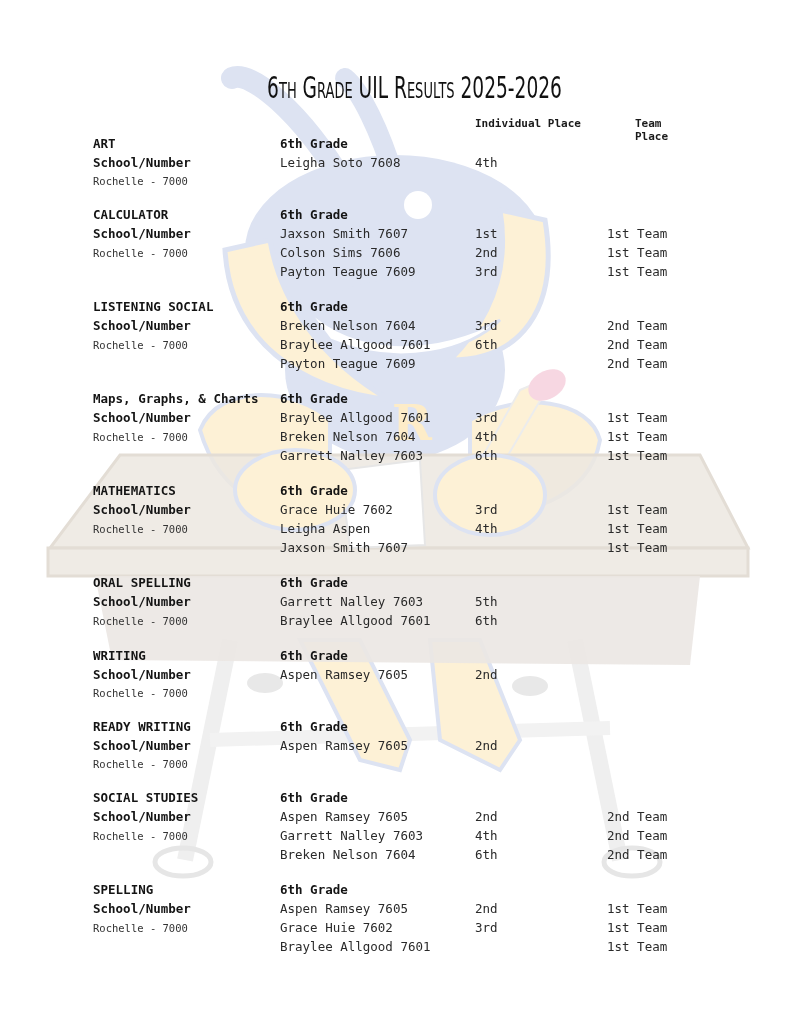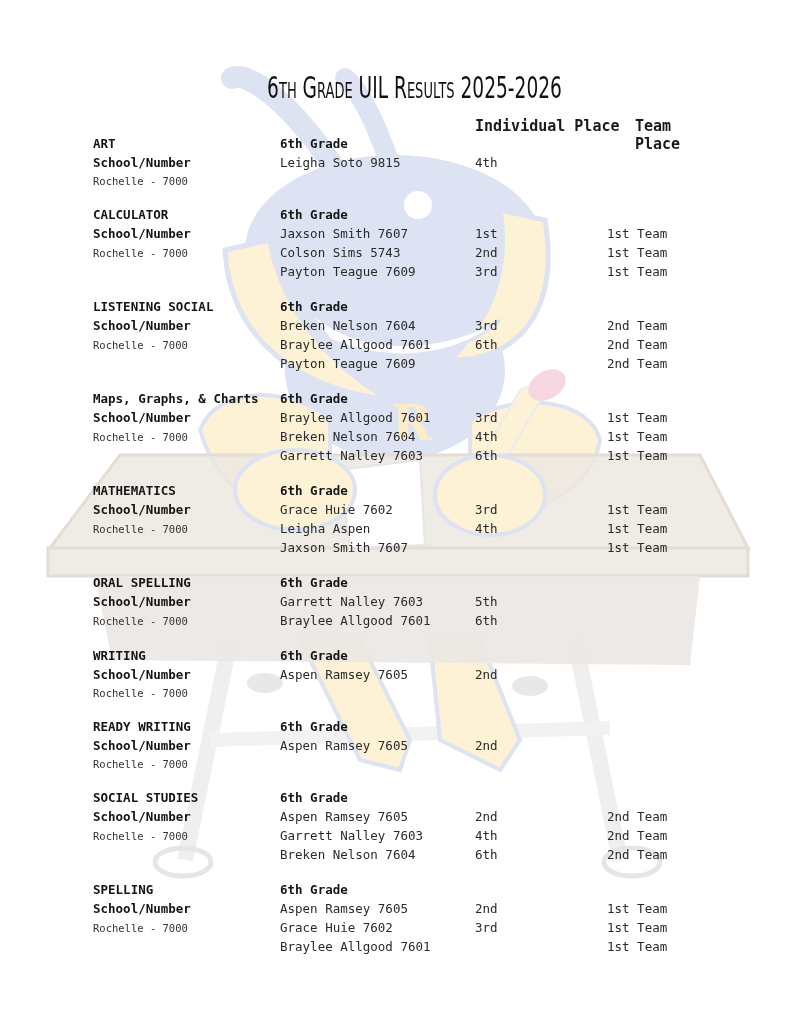--- a/index.html
+++ b/index.html
@@ -4,21 +4,21 @@
 <style>
   html, body { margin:0; padding:0; background:#ffffff; }
   body { width:791px; height:1024px; position:relative; overflow:hidden;
          font-family:"DejaVu Sans Mono","Liberation Mono",monospace; color:#1f1f1f; }
   .watermark { position:absolute; left:0; top:0; width:791px; height:1024px; z-index:0; }
   .page { position:absolute; left:0; top:0; width:656px; height:1024px; z-index:1;margin-left:19px; }
   .title { position:absolute; left:0; width:791px; top:70px; text-align:center;
            font-family:"DejaVu Sans","Liberation Sans",sans-serif; font-size:30px;
            font-weight:normal; letter-spacing:0px; color:#111;
            transform:scaleX(0.62); transform-origin:center; font-variant:small-caps; }
-  .col-head { position:absolute; top:117px; font-size:15px; font-weight:bold; color:#1a1a1a; }
+  .col-head { position:absolute; top:117px; font-size:11px; font-weight:bold; color:#1a1a1a; }
   .section { position:absolute; left:0; width:791px; }
   .row { position:absolute; left:0; width:791px; height:19px; font-size:12.5px; white-space:pre; }
   .c1 { position:absolute; left:74px; }
   .c2 { position:absolute; left:261px; }
   .c3 { position:absolute; left:456px; }
   .c4 { position:absolute; left:588px; }
   .bold { font-weight:bold; color:#141414; }
   .small { font-size:10.5px; color:#333; }
   .reg { color:#2a2a2a; }
 </style>
@@ -68,28 +68,28 @@
   <ellipse cx="490" cy="495" rx="55" ry="40" fill="#fdf1d6" stroke="#dde3f2" stroke-width="4"></ellipse>
 </svg>
 
 <div class="page">
   <div class="title">6th Grade UIL Results 2025-2026</div>
   <div class="col-head" style="left:456px">Individual Place</div>
   <div class="col-head" style="left:616px">Team Place</div>
 
   <div class="section" style="top:136px">
     <div class="row" style="top:0"><span class="c1 bold">ART</span><span class="c2 bold">6th Grade</span></div>
-    <div class="row" style="top:19px"><span class="c1 bold">School/Number</span><span class="c2 reg">Leigha Soto 9815</span><span class="c3 reg">4th</span><span class="c4 reg"></span></div>
+    <div class="row" style="top:19px"><span class="c1 bold">School/Number</span><span class="c2 reg">Leigha Soto 7608</span><span class="c3 reg">4th</span><span class="c4 reg"></span></div>
     <div class="row" style="top:39px"><span class="c1 small">Rochelle - 7000</span></div>
   </div>
 
   <div class="section" style="top:207px">
     <div class="row" style="top:0"><span class="c1 bold">CALCULATOR</span><span class="c2 bold">6th Grade</span></div>
     <div class="row" style="top:19px"><span class="c1 bold">School/Number</span><span class="c2 reg">Jaxson Smith 7607</span><span class="c3 reg">1st</span><span class="c4 reg">1st Team</span></div>
-    <div class="row" style="top:38px"><span class="c1 small" style="top:2px">Rochelle - 7000</span><span class="c2 reg">Colson Sims 5743</span><span class="c3 reg">2nd</span><span class="c4 reg">1st Team</span></div>
+    <div class="row" style="top:38px"><span class="c1 small" style="top:2px">Rochelle - 7000</span><span class="c2 reg">Colson Sims 7606</span><span class="c3 reg">2nd</span><span class="c4 reg">1st Team</span></div>
     <div class="row" style="top:57px"><span class="c2 reg">Payton Teague 7609</span><span class="c3 reg">3rd</span><span class="c4 reg">1st Team</span></div>
   </div>
 
   <div class="section" style="top:299px">
     <div class="row" style="top:0"><span class="c1 bold">LISTENING SOCIAL</span><span class="c2 bold">6th Grade</span></div>
     <div class="row" style="top:19px"><span class="c1 bold">School/Number</span><span class="c2 reg">Breken Nelson 7604</span><span class="c3 reg">3rd</span><span class="c4 reg">2nd Team</span></div>
     <div class="row" style="top:38px"><span class="c1 small" style="top:2px">Rochelle - 7000</span><span class="c2 reg">Braylee Allgood 7601</span><span class="c3 reg">6th</span><span class="c4 reg">2nd Team</span></div>
     <div class="row" style="top:57px"><span class="c2 reg">Payton Teague 7609</span><span class="c3 reg"></span><span class="c4 reg">2nd Team</span></div>
   </div>
 

